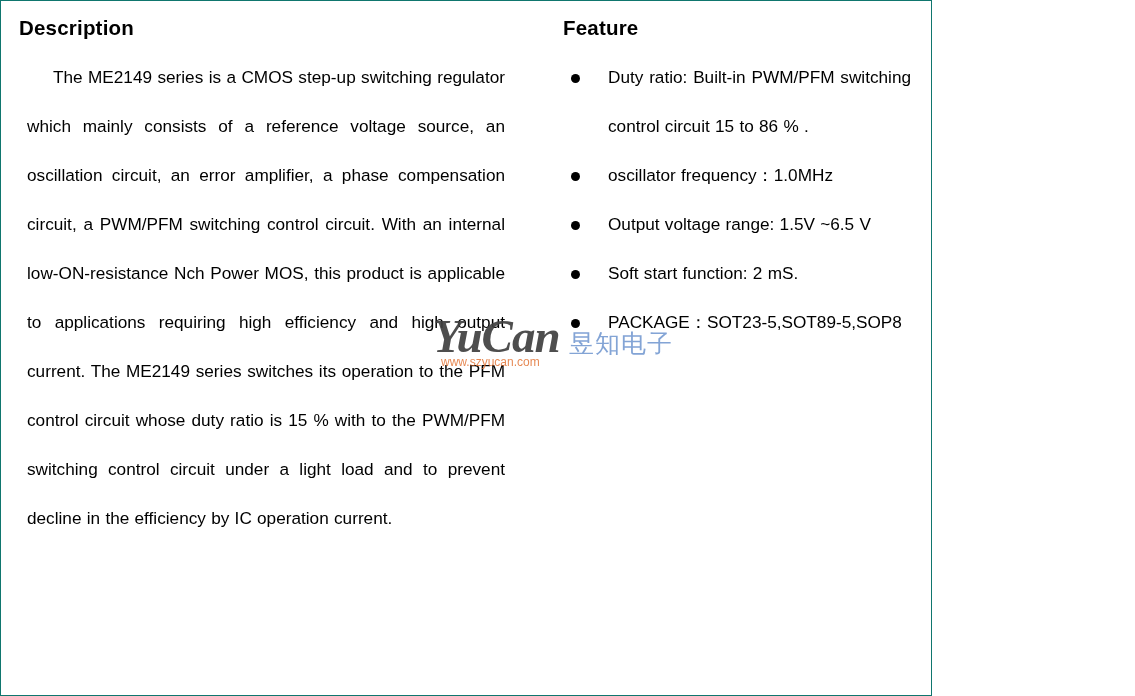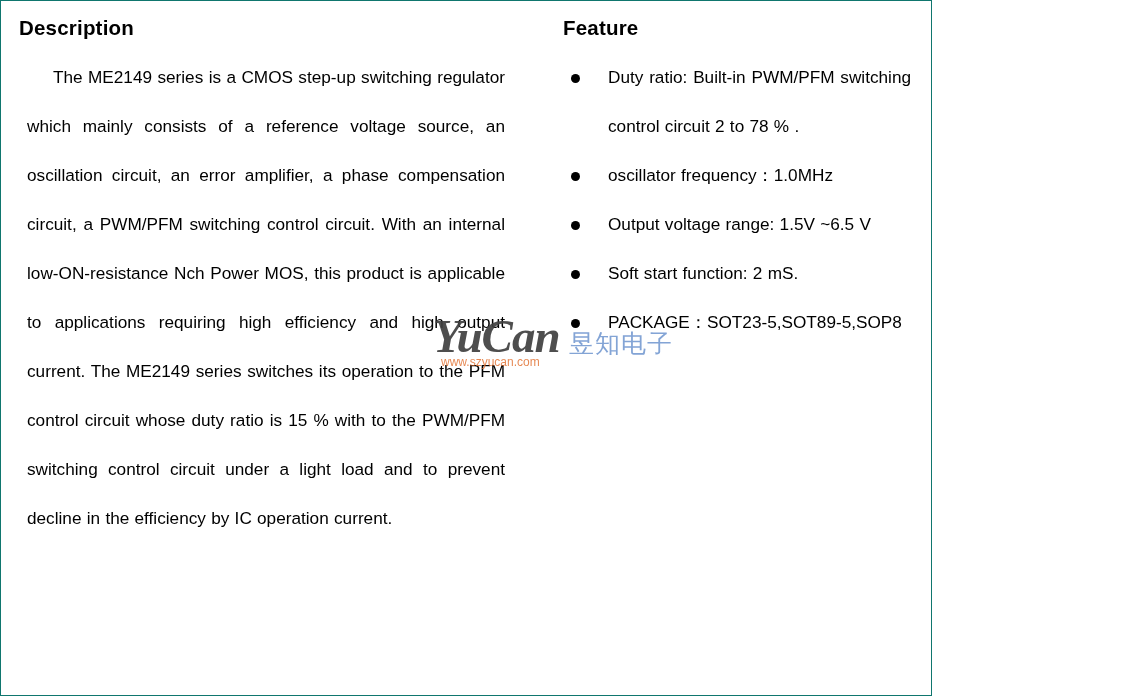--- a/index.html
+++ b/index.html
@@ -155,21 +155,21 @@
       <p class="desc-para">The ME2149 series is a CMOS step-up switching regulator which mainly consists of a reference voltage source, an oscillation circuit, an error amplifier, a phase compensation circuit, a PWM/PFM switching control circuit. With an internal low-ON-resistance Nch Power MOS, this product is applicable to applications requiring high efficiency and high output current. The ME2149 series switches its operation to the PFM control circuit whose duty ratio is 15 % with to the PWM/PFM switching control circuit under a light load and to prevent decline in the efficiency by IC operation current.</p>
     </div>
 
     <div class="col-right">
       <h2 class="section-title">Feature</h2>
       <ul class="features">
 
 
         <li>
           <span class="bullet"></span>
-          <span class="feat-text wide">Duty ratio: Built-in PWM/PFM switching control circuit 2 to 78 % .</span>
+          <span class="feat-text wide">Duty ratio: Built-in PWM/PFM switching control circuit 15 to 86 % .</span>
         </li>
 
         <li>
           <span class="bullet"></span>
           <span class="feat-text">oscillator frequency：1.0MHz</span>
         </li>
 
         <li>
           <span class="bullet"></span>
           <span class="feat-text">Output voltage range: 1.5V ~6.5 V</span>

